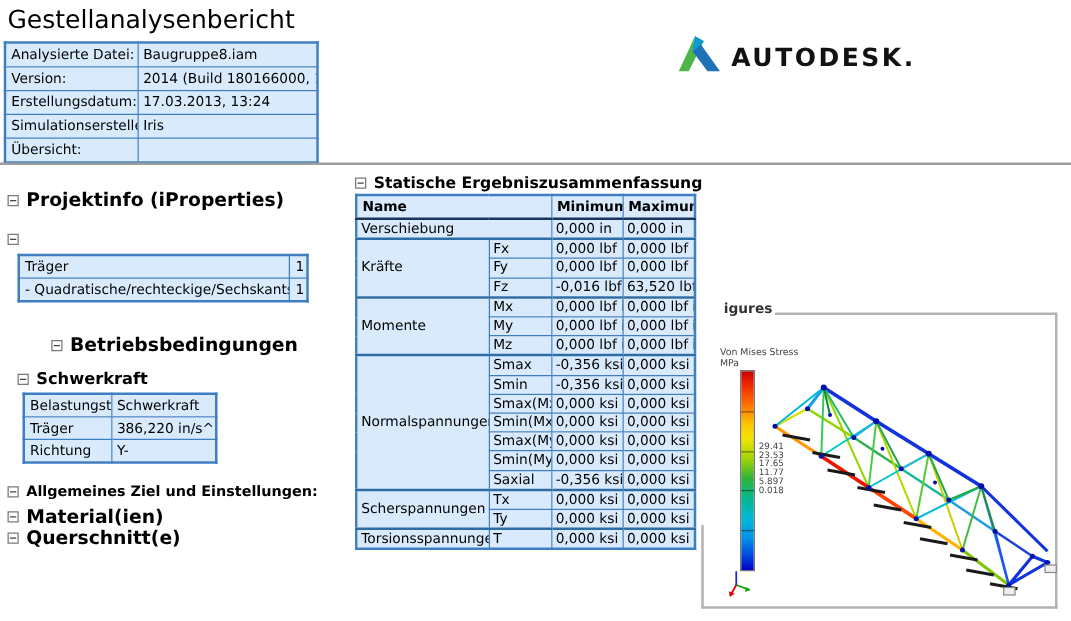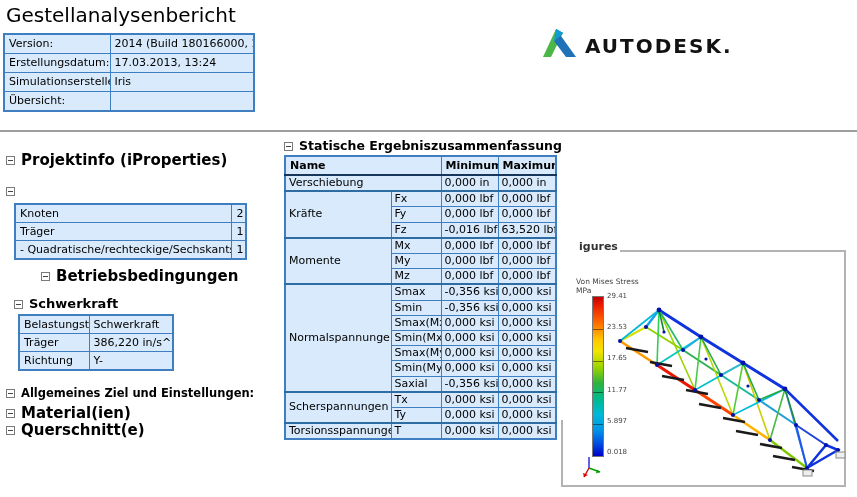--- a/index.html
+++ b/index.html
@@ -44,34 +44,38 @@
   .legend-unit{display:block;line-height:8px;margin-top:1px;}
   .legend-bar{
     position:absolute;left:16px;top:18px;width:10px;height:159px;
     background:linear-gradient(to bottom,
       #c40000 0%,#ee2200 6%,#ff6a00 16%,#ffc800 27%,#f2e400 34%,
       #9ed400 44%,#2fb33c 54%,#00b98c 64%,#00b9d8 74%,#0092e8 84%,
       #0046e0 93%,#0000c8 100%);
     border:0.5px solid #777;
   }
   .legend-bar i{position:absolute;left:0;width:100%;height:1px;background:rgba(0,0,0,.45);display:block;}
-  .legend-ticks{position:absolute;left:31px;top:15px;height:163px;display:flex;flex-direction:column;justify-content:space-between;}
+  .legend-ticks{position:absolute;left:31px;top:15px;height:163px;display:flex;flex-direction:column;justify-content:center;}
   .legend-ticks span{display:block;font-size:7px;color:#444;line-height:7px;}
 </style>
 </head>
 <body>
 
 <div class="abs page-title">Gestellanalysenbericht</div>
 
 <table class="blue info abs" style="left:3px;top:33px;width:250px;">
   <colgroup>
       <col style="width:106px">
       <col style="width:144px">
     </colgroup>
   <tbody>
+      <tr>
+        <td>Analysierte Datei:</td>
+        <td>Baugruppe8.iam</td>
+      </tr>
       <tr>
         <td>Version:</td>
         <td>2014 (Build 180166000, 166)</td>
       </tr>
       <tr>
         <td>Erstellungsdatum:</td>
         <td>17.03.2013, 13:24</td>
       </tr>
       <tr>
         <td>Simulationsersteller:</td>
@@ -102,24 +106,20 @@
 <div class="abs h-big" style="left:6px;top:182px;">
   <span class="collapse-icon"><i></i></span>
 </div>
 
 <table class="blue abs" style="left:14px;top:203px;width:233px;">
   <colgroup>
       <col style="width:215px">
       <col style="width:14px">
     </colgroup>
   <tbody>
-      <tr>
-        <td>Knoten</td>
-        <td>2</td>
-      </tr>
       <tr>
         <td>Träger</td>
         <td>1</td>
       </tr>
       <tr>
         <td>- Quadratische/rechteckige/Sechskantstäbe</td>
         <td>1</td>
       </tr>
     </tbody>
 </table>

